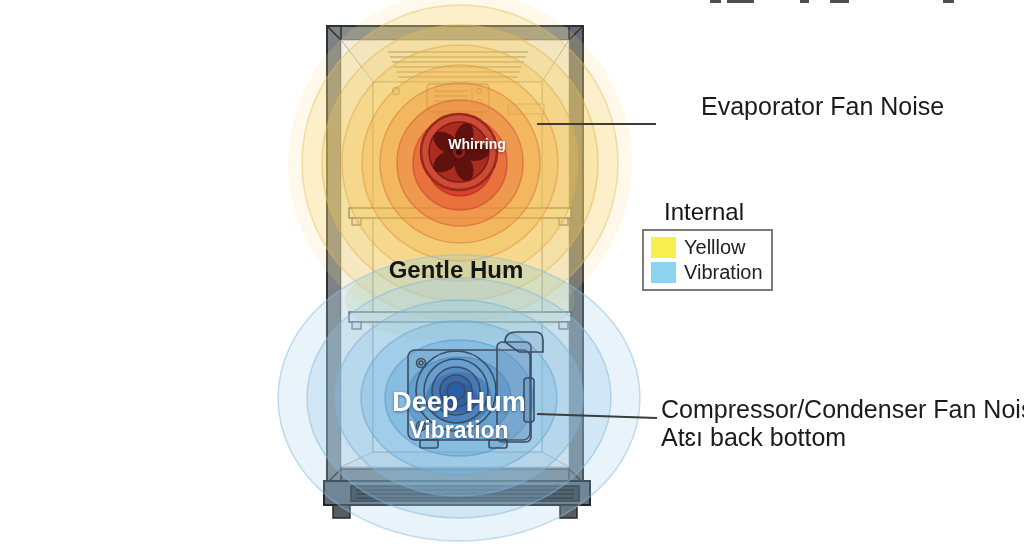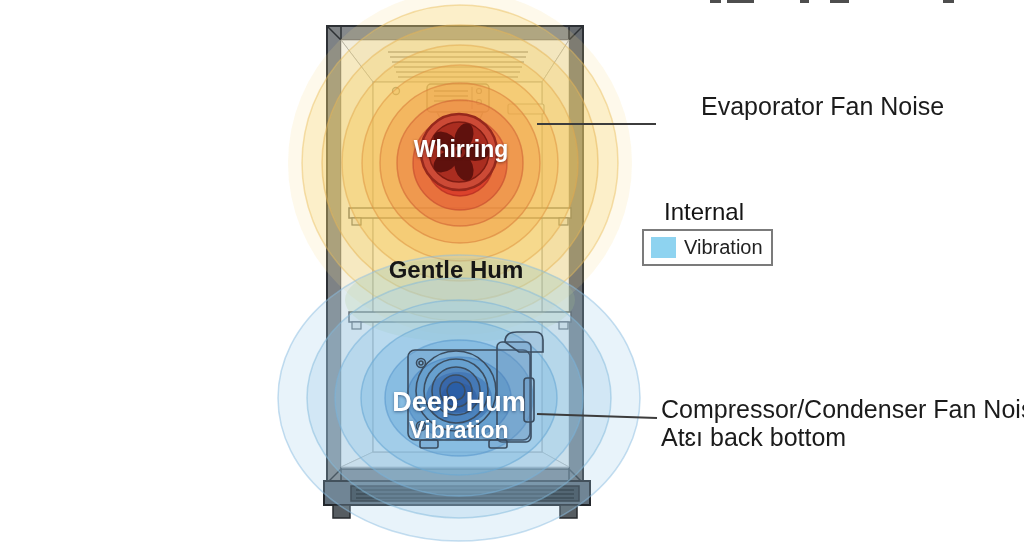--- a/index.html
+++ b/index.html
@@ -7,21 +7,21 @@
     position:relative; width:1024px; height:559px; overflow:hidden;
     background:#ffffff; font-family:"Liberation Sans", sans-serif;
   }
   #stage svg { position:absolute; left:0; top:0; }
   .overlay { position:absolute; white-space:nowrap; }
   .centered { transform:translateX(-50%); }
   .in-diagram-light {
     color:#ffffff; font-weight:600;
     text-shadow:0 1px 3px rgba(40,20,15,0.55);
   }
-  #whirring   { left:461px; top:136px; font-size:23px; }
+  #whirring   { left:477px; top:136px; font-size:14px; }
   #gentle-hum { left:456px; top:256px; font-size:24px; color:#161616; font-weight:600;text-align:center; }
   #deep-hum   { left:459px; top:387px; font-size:27px; text-shadow:0 1px 3px rgba(15,40,80,0.55); }
   #vibration  { left:459px; top:417px; font-size:23px; text-shadow:0 1px 3px rgba(15,40,80,0.55); }
   #evap-label { left:661px; top:92px;  font-size:25px; color:#1b1b1b; font-weight:500;margin-left:40px; }
   #internal-label { left:664px; top:198px; font-size:24px; color:#141414; font-weight:400; }
   #comp-label { left:661px; top:395px; font-size:25px; color:#1b1b1b; font-weight:500; line-height:28px; }
   #legend-box {
     left:642px; top:229px; width:131px; box-sizing:border-box;
     background:#ffffff; border:2px solid #7b7b7b; padding:5px 7px;
     display:flex; flex-direction:column; gap:2px;
@@ -173,20 +173,24 @@
   <div id="gentle-hum" class="overlay centered">Gentle Hum</div>
   <div id="deep-hum" class="overlay centered in-diagram-light">Deep Hum</div>
   <div id="vibration" class="overlay centered in-diagram-light">Vibration</div>
 
   <div id="evap-label" class="overlay">Evaporator Fan Noise</div>
 
   <div id="internal-label" class="overlay">Internal</div>
 
   <div id="legend-box" class="overlay">
     <div class="legend-row">
+      <span class="swatch" style="background: rgb(247, 238, 79);"></span>
+      <span class="legend-label">Yelllow</span>
+    </div>
+    <div class="legend-row">
       <span class="swatch" style="background: rgb(142, 211, 240);"></span>
       <span class="legend-label">Vibration</span>
     </div>
   </div>
 
   <div id="comp-label" class="overlay">
     <div>Compressor/Condenser Fan Noise</div>
     <div>Atɛı back bottom</div>
   </div>
 

